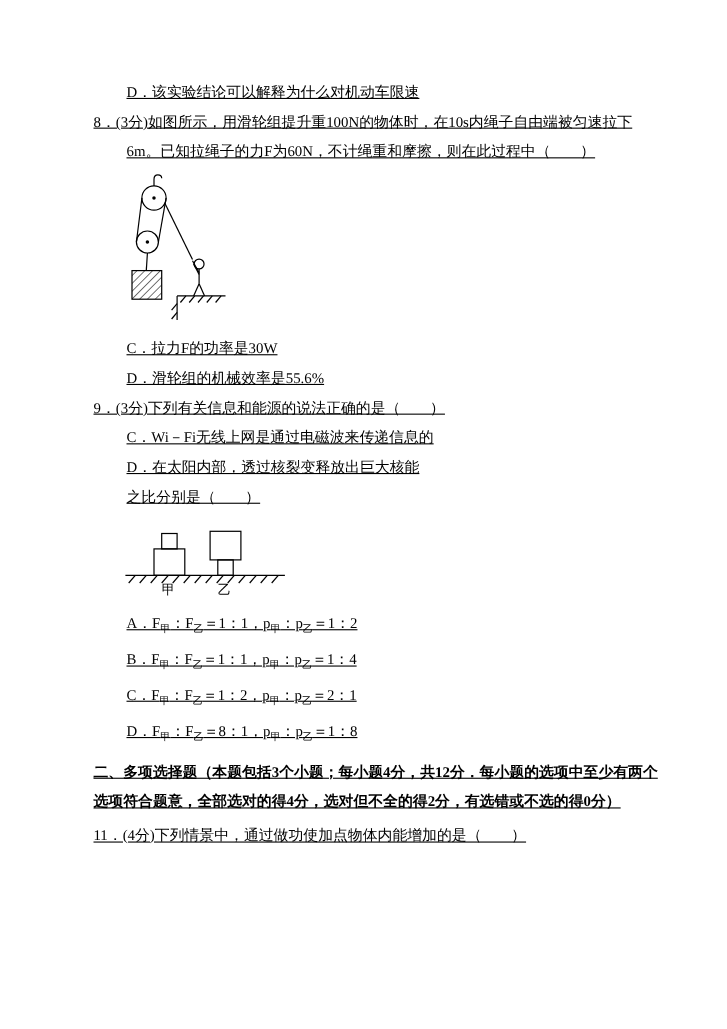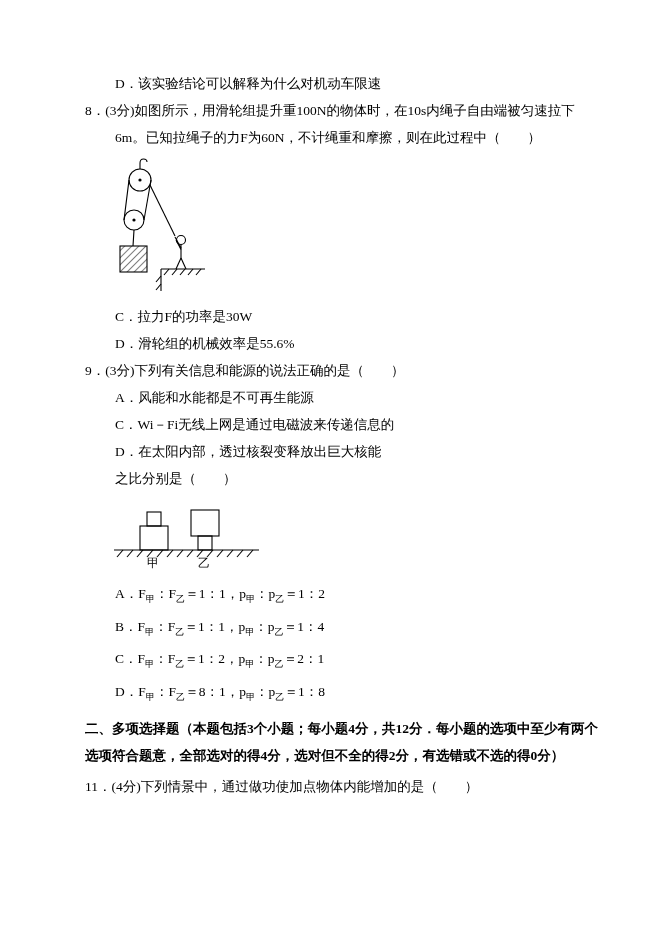--- a/index.html
+++ b/index.html
@@ -4,21 +4,21 @@
 <style>
   * { margin: 0; padding: 0; box-sizing: border-box; }
   html, body { background: #ffffff; }
   body {
     width: 661px; height: 935px;
     font-family: "Liberation Serif", "DejaVu Serif", serif;
     color: #000000;
     overflow: hidden;
   }
   .page { padding: 70px 40px 0 85px; font-size: 13.5px; }
-  .line { line-height: 27px; white-space: nowrap; }
+  .line { line-height: 27px; white-space: nowrap; text-decoration: underline; }
   .indent { margin-left: 30px; }
   .bold { font-weight: bold; }
   sub { font-size: 0.68em; }
   .fig { display: block; }
   .fig-pulley { margin: 6px 0 4px 22px; }
   .fig-cubes  { margin: 10px 0 8px 28px; }
   .sec1 { margin-top: 4px; }
   .q11  { margin-top: 4px; }
   svg { stroke-linecap: butt; }
   svg text { font-family: "Liberation Serif", "DejaVu Serif", serif; fill: #000; }
@@ -69,21 +69,20 @@
       </g>
     </g>
     <circle cx="33" cy="23" r="1.6" fill="#000"></circle>
     <circle cx="27" cy="63" r="1.6" fill="#000"></circle>
   </svg>
 
   <div class="line indent">C．拉力F的功率是30W</div>
   <div class="line indent">D．滑轮组的机械效率是55.6%</div>
 
   <div class="line">9．(3分)下列有关信息和能源的说法正确的是（　　）</div>
-  <div class="line indent">A．风能和水能都是不可再生能源</div>
   <div class="line indent">C．Wi－Fi无线上网是通过电磁波来传递信息的</div>
   <div class="line indent">D．在太阳内部，透过核裂变释放出巨大核能</div>
 
   <div class="line indent">之比分别是（　　）</div>
 
   <svg class="fig fig-cubes" viewBox="0 0 150 70" width="150" height="70">
     <g stroke="#000" stroke-width="1.1" fill="none">
       <line x1="1" y1="48" x2="146" y2="48"></line>
       <g>
         <line x1="10" y1="48" x2="4" y2="55"></line>

